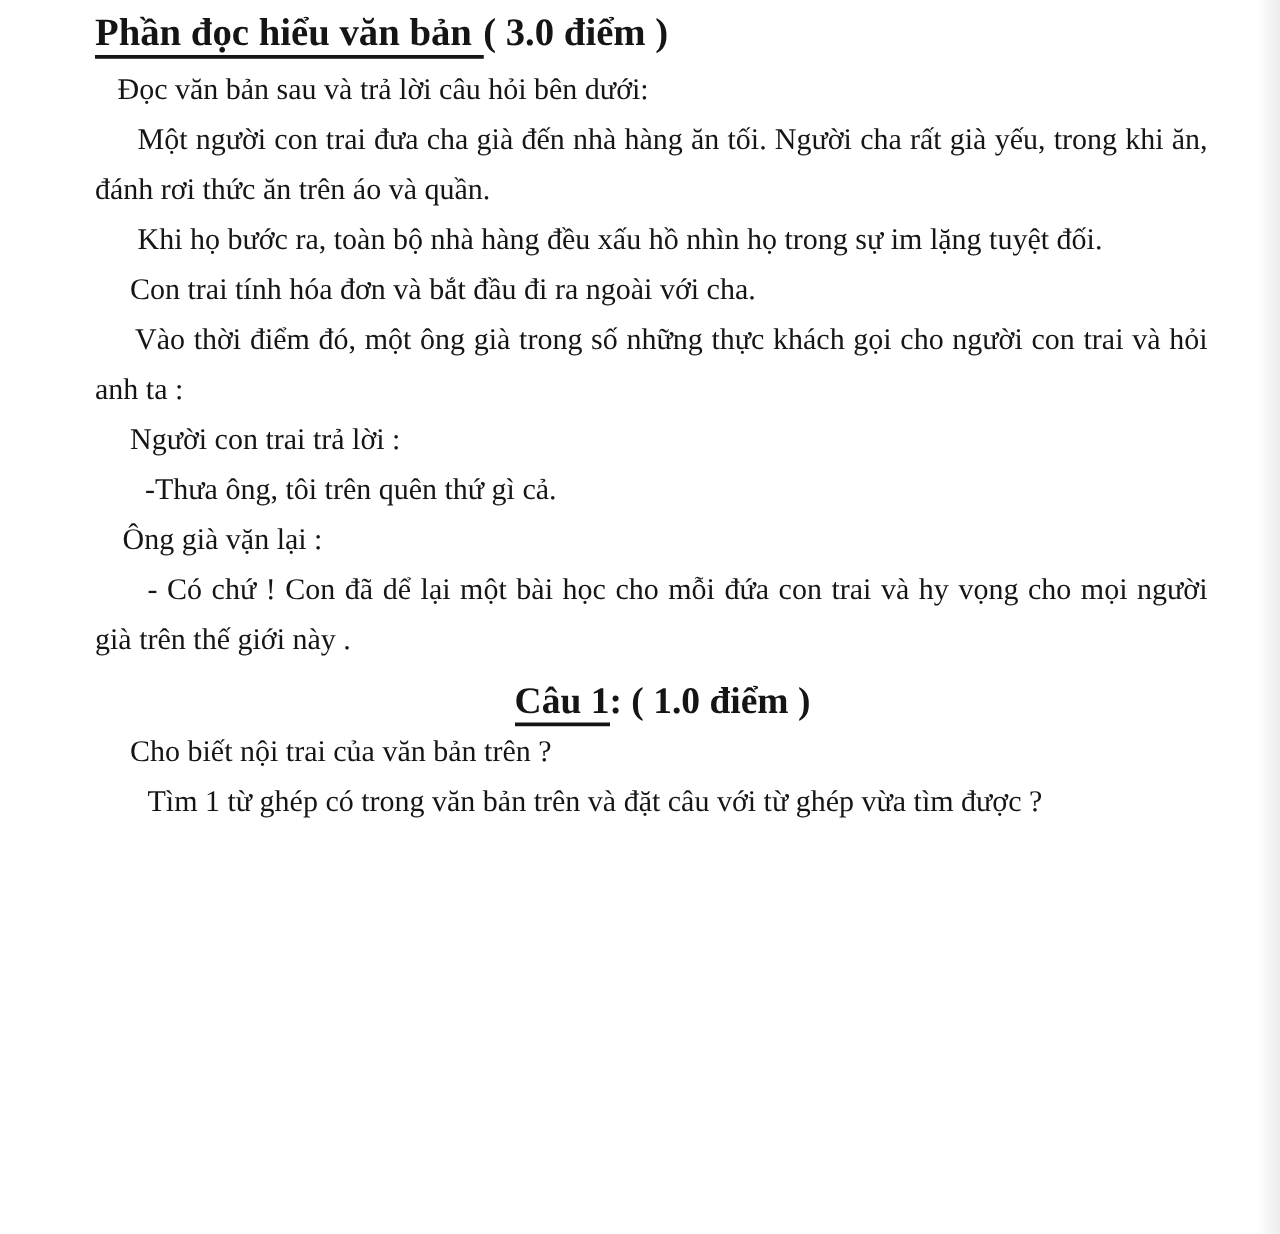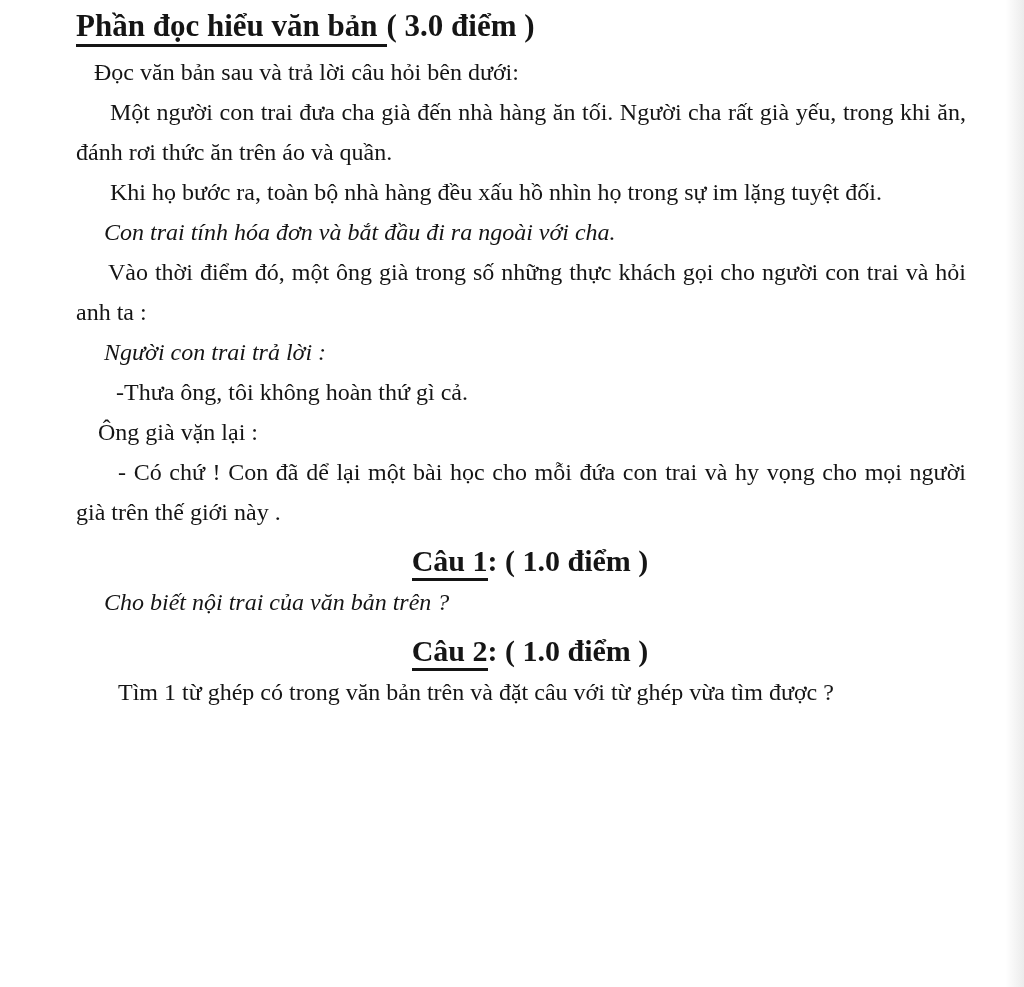--- a/index.html
+++ b/index.html
@@ -46,21 +46,21 @@
     font-weight: bold;
     line-height: 42px;
     text-align: center;
   }
   .q-heading .u {
     border-bottom-width: 3px;
   }
   
   .ind18 { text-indent: 18px; }
   .ind22 { text-indent: 22px; }
-  .ind28 { text-indent: 28px; font-style: italic; }
+  .ind28 { text-indent: 28px; }
   .ind32 { text-indent: 32px; }
   .ind34 { text-indent: 34px; }
   .ind38 { text-indent: 38px; }
   .ind40 { text-indent: 40px; }
   .ind42 { text-indent: 42px; }
   .ind44 { text-indent: 44px; }
 </style>
 </head>
 <body>
 
@@ -75,27 +75,26 @@
 
   <p class="para ind34">Khi họ bước ra, toàn bộ nhà hàng đều xấu hồ nhìn họ trong sự im lặng tuyệt đối.</p>
 
   <p class="para ind28">Con trai tính hóa đơn và bắt đầu đi ra ngoài với cha.</p>
 
   <p class="para ind32">Vào thời điểm đó, một ông già trong số những thực khách gọi cho người con trai và hỏi anh ta :</p>
 
 
   <p class="para ind28">Người con trai trả lời :</p>
 
-  <p class="para ind40">-Thưa ông, tôi không hoàn thứ gì cả.</p>
+  <p class="para ind40">-Thưa ông, tôi trên quên thứ gì cả.</p>
 
   <p class="para ind22">Ông già vặn lại :</p>
 
   <p class="para ind42">- Có chứ ! Con đã dể lại một bài học cho mỗi đứa con trai và hy vọng cho mọi người già trên thế giới này .</p>
 
   <p class="q-heading"><span class="u">Câu 1</span><span>: ( 1.0 điểm )</span></p>
 
   <p class="para ind28">Cho biết nội trai của văn bản trên ?</p>
 
-  <p class="q-heading"><span class="u">Câu 2</span><span>: ( 1.0 điểm )</span></p>
 
   <p class="para ind42">Tìm 1 từ ghép có trong văn bản trên và đặt câu với từ ghép vừa tìm được ?</p>
 
 </div>
 
 </body></html>

